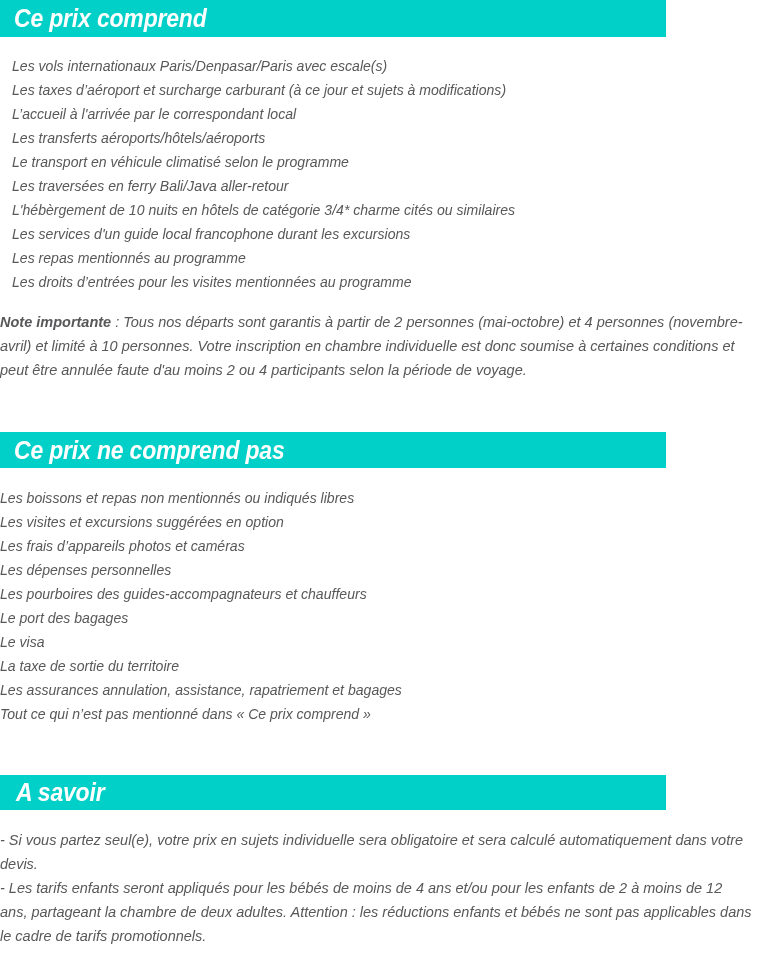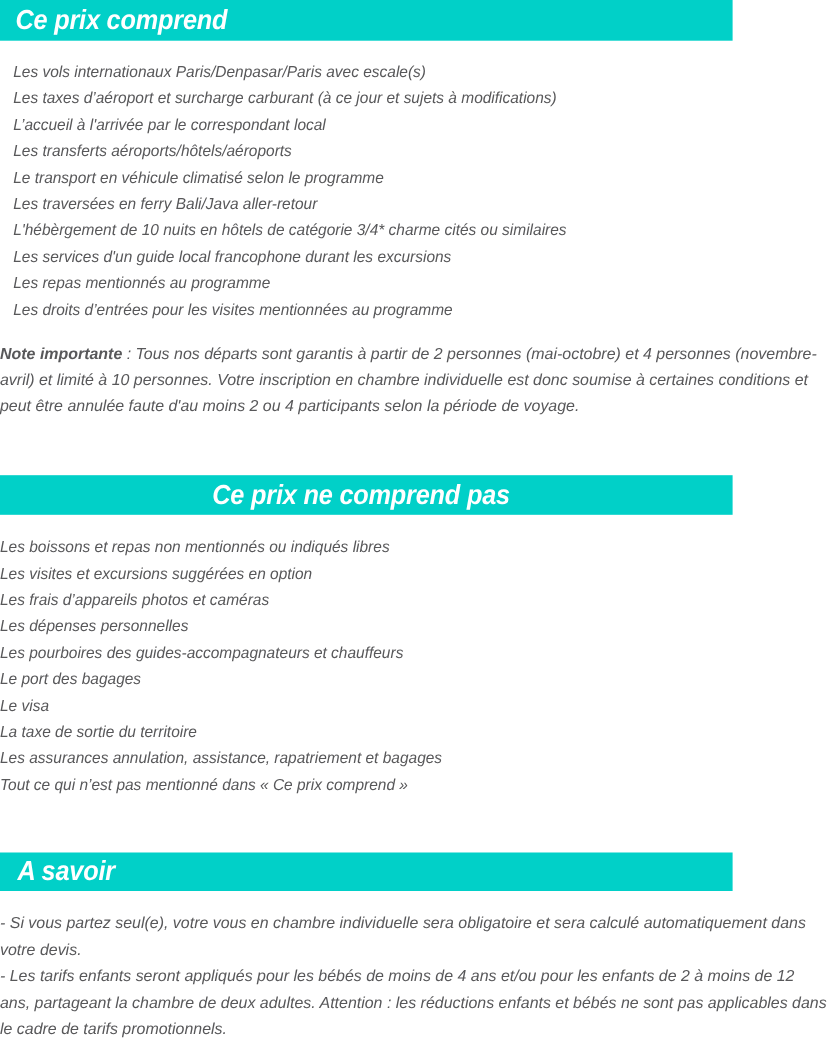--- a/index.html
+++ b/index.html
@@ -71,21 +71,21 @@
   }
   .para b, .para .strong {
     font-weight: bold;
   }
 
   
   #bar-comprend   { position: absolute; left: 0;  top: 0;   height: 37px; padding-left: 14px; }
   #list-comprend  { position: absolute; left: 0;  top: 54px; width: 758px; padding-left: 12px; }
   #note-importante{ position: absolute; left: 0;  top: 310px; width: 756px; }
 
-  #bar-ne-comprend-pas  { position: absolute; left: 0; top: 432px; height: 36px; padding-left: 14px; justify-content: center; }
+  #bar-ne-comprend-pas  { position: absolute; left: 0; top: 432px; height: 36px; padding-left: 14px; }
   #list-ne-comprend-pas { position: absolute; left: 0; top: 486px; width: 758px; }
 
   #bar-a-savoir   { position: absolute; left: 0;  top: 775px; height: 35px; padding-left: 16px; }
   #para-savoir-1  { position: absolute; left: 0;  top: 828px; width: 752px; }
   #para-savoir-2  { position: absolute; left: 0;  top: 876px; width: 752px; }
 </style>
 </head>
 <body>
 
 <div class="page">
@@ -123,17 +123,17 @@
     <li>Le visa</li>
     <li>La taxe de sortie du territoire</li>
     <li>Les assurances annulation, assistance, rapatriement et bagages</li>
     <li>Tout ce qui n’est pas mentionné dans « Ce prix comprend »</li>
   </ul>
 
   <div class="section-bar" id="bar-a-savoir">
     <span class="section-bar-title">A savoir</span>
   </div>
 
-  <p class="para" id="para-savoir-1">- Si vous partez seul(e), votre vous en chambre individuelle sera obligatoire et sera calculé automatiquement dans votre devis.</p>
+  <p class="para" id="para-savoir-1">- Si vous partez seul(e), votre prix en sujets individuelle sera obligatoire et sera calculé automatiquement dans votre devis.</p>
 
   <p class="para" id="para-savoir-2">- Les tarifs enfants seront appliqués pour les bébés de moins de 4 ans et/ou pour les enfants de 2 à moins de 12 ans, partageant la chambre de deux adultes. Attention : les réductions enfants et bébés ne sont pas applicables dans le cadre de tarifs promotionnels.</p>
 
 </div>
 
 </body></html>

